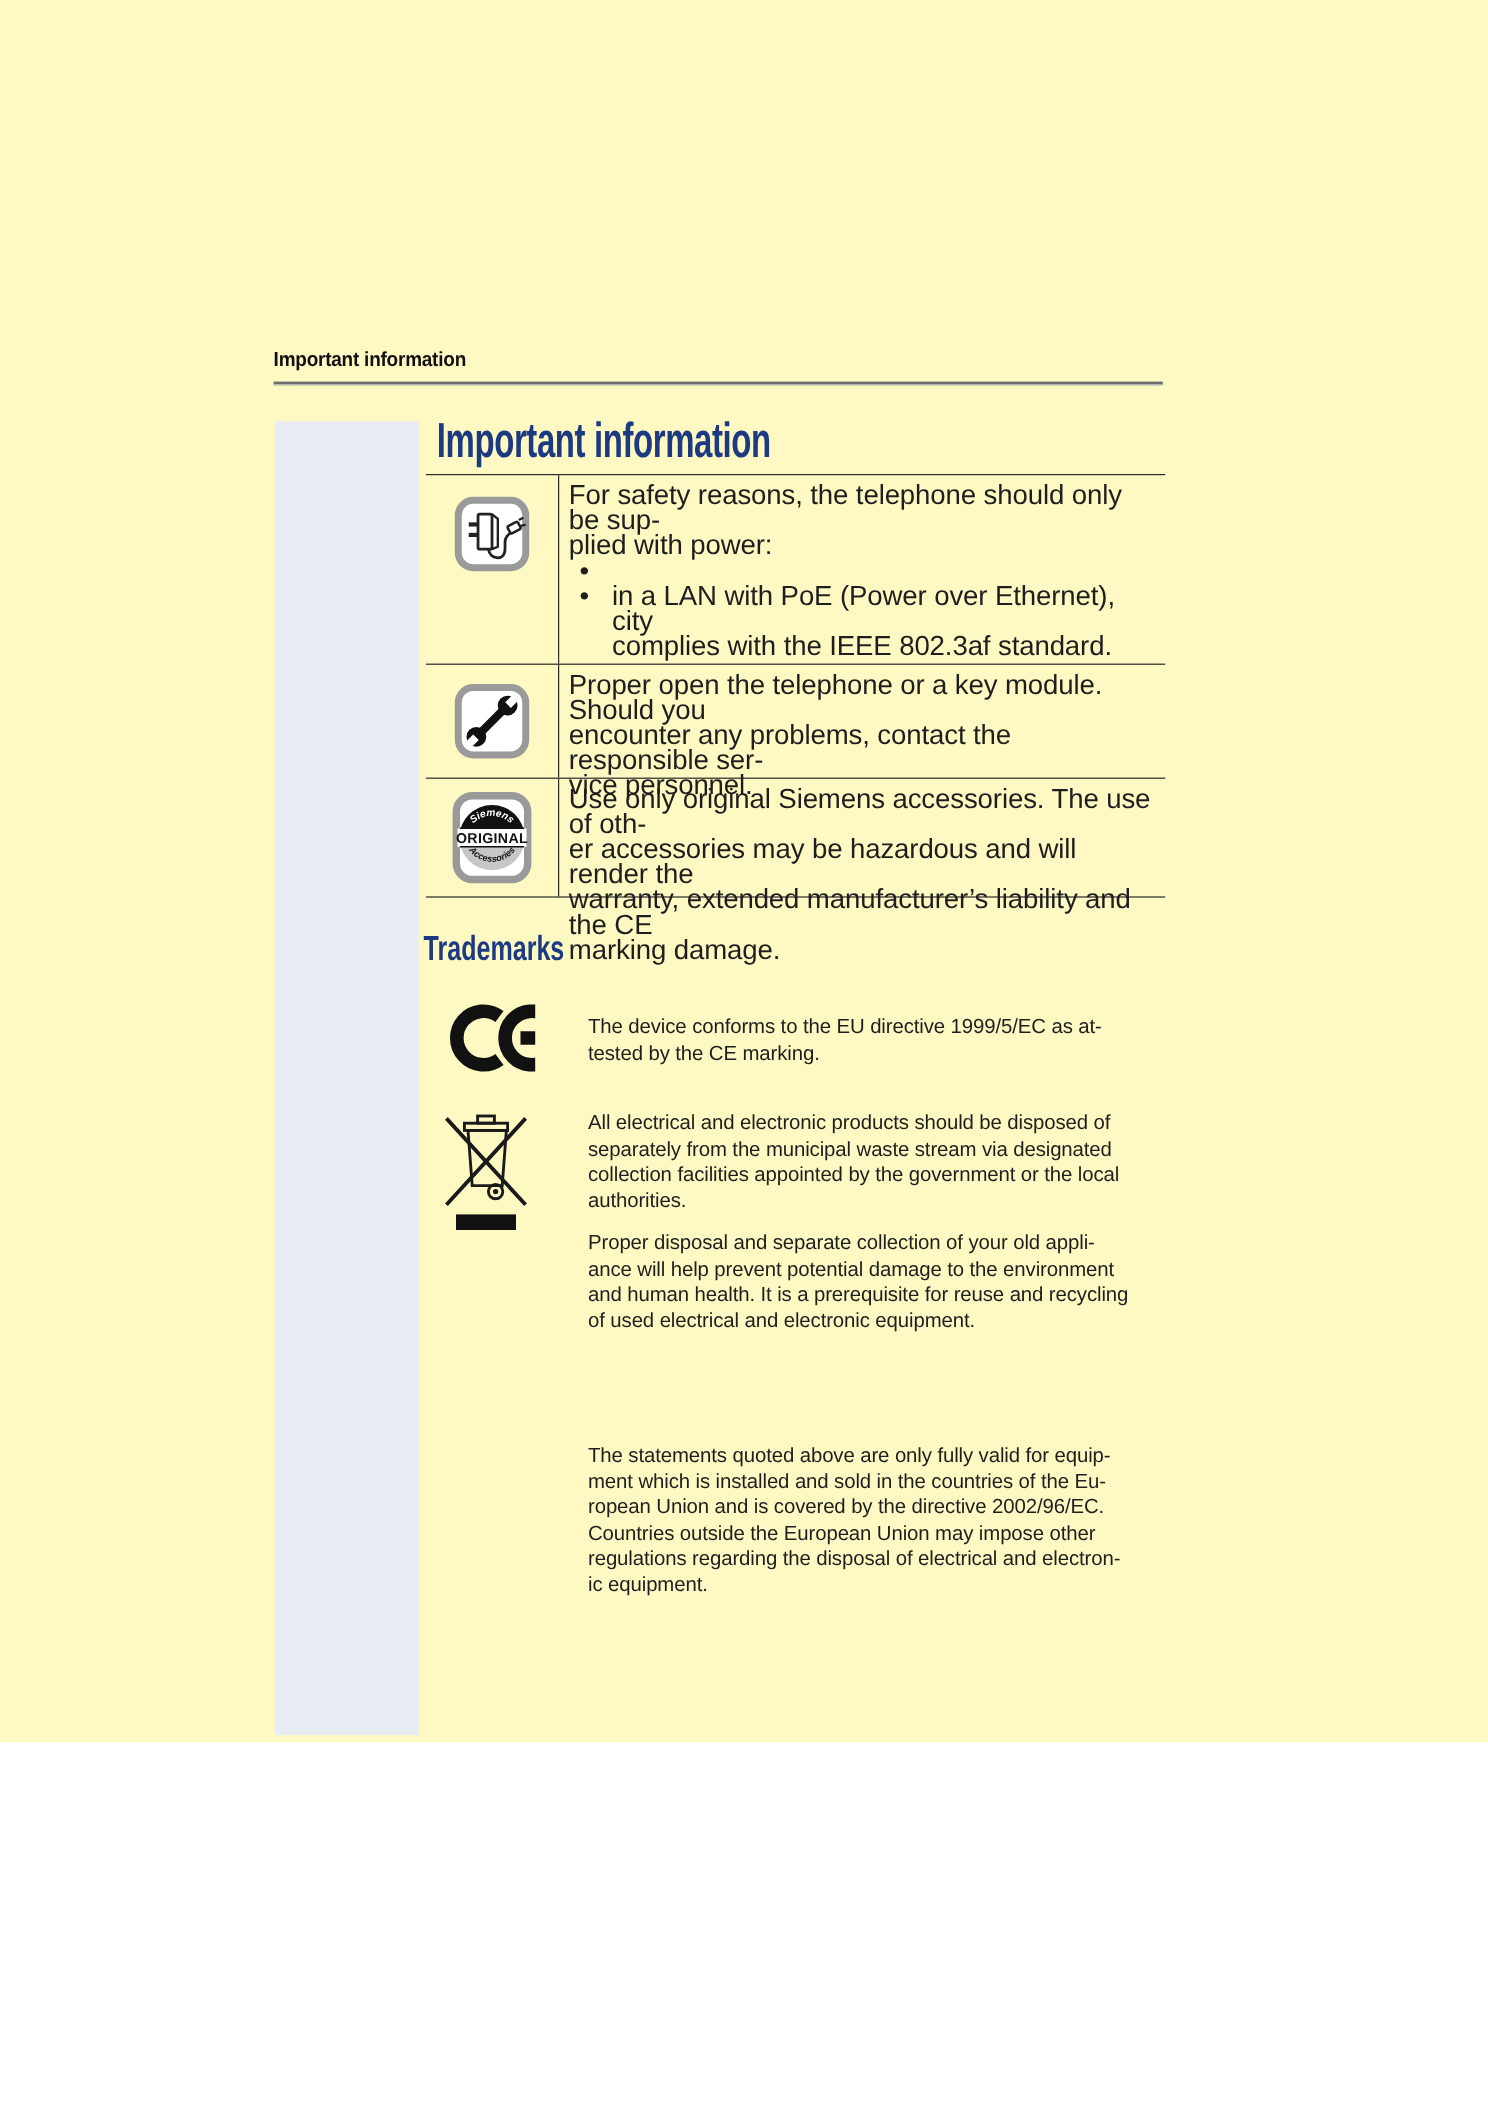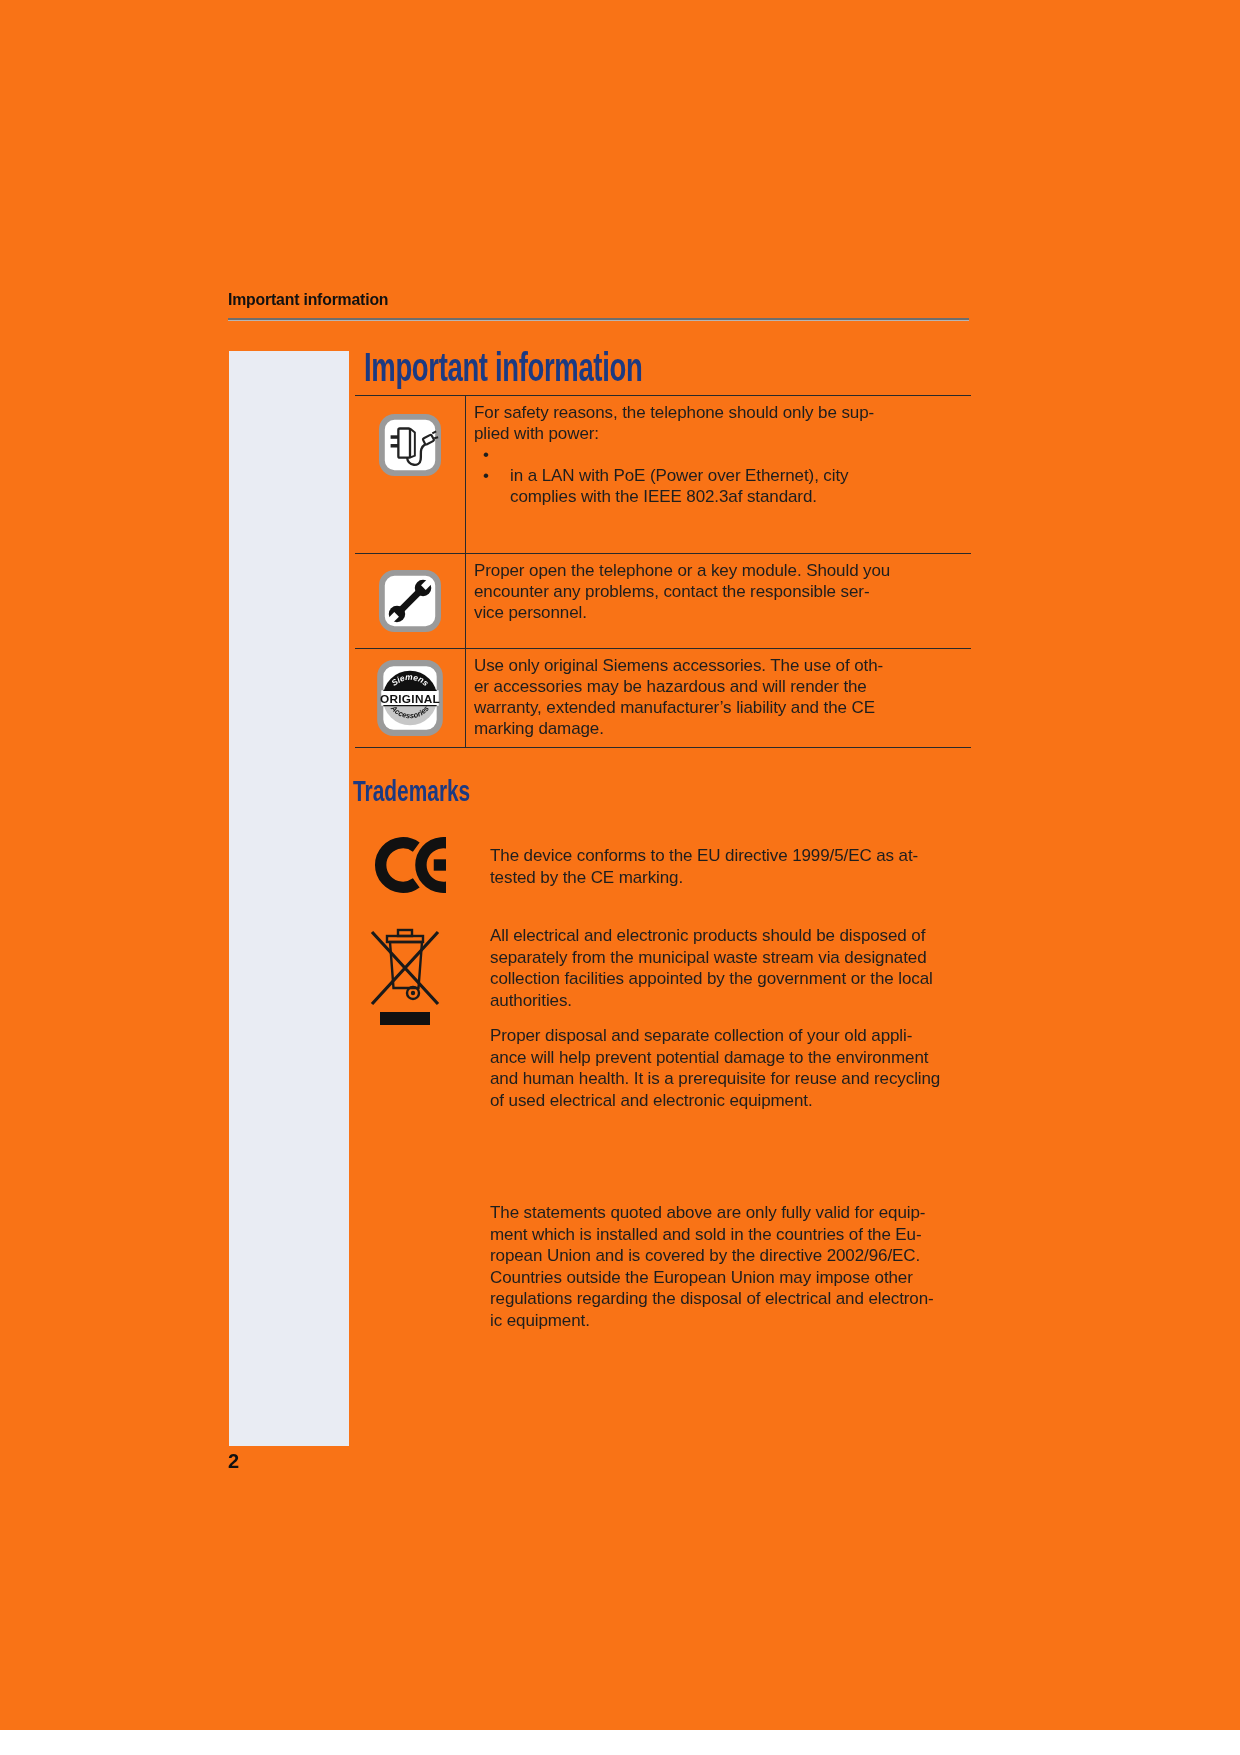--- a/index.html
+++ b/index.html
@@ -1,18 +1,18 @@
 <!DOCTYPE html>
 <html><head>
 <meta charset="utf-8">
 <style>
   * { margin:0; padding:0; box-sizing:border-box; }
   html,body { background:#fff; }
   .page {
-    position:relative; width:1240px; height:1730px; background:#f97316;
+    position:relative; width:1240px; height:1452px; background:#fef9c3;
     font-family:"Liberation Sans", sans-serif; color:#1c1c1c; overflow:hidden;
   }
   .running-header {
     position:absolute; left:228px; top:290px; font-size:17px; font-weight:bold;
     color:#111; transform:scaleX(.93); transform-origin:left top; white-space:nowrap;
     letter-spacing:-0.2px;
   }
   .header-rule {
     position:absolute; left:228px; top:318px; width:741px; height:3px;
     background:#6e6e6e; border-bottom:1px solid #b5b5b5;
@@ -26,21 +26,21 @@
     color:#1c3a82; transform:scaleX(.67); transform-origin:left top;
     white-space:nowrap; letter-spacing:-0.5px;
   }
   .notice-table { position:absolute; left:355px; top:395px; width:616px; }
   .notice-row { display:flex; border-top:1px solid #2a2a2a; }
   .notice-row.last { border-bottom:1px solid #2a2a2a; }
   .icon-cell { flex:0 0 110px; display:flex; justify-content:center; align-items:center; }
   .icon-cell.top-align { align-items:flex-start; padding-top:17px; }
   .text-cell {
     flex:1; border-left:1px solid #2a2a2a; padding:6px 6px 0 8px;
-    font-size:17px; line-height:21px; letter-spacing:-0.1px; color:#1e1e1e;
+    font-size:23px; line-height:21px; letter-spacing:-0.1px; color:#1e1e1e;
   }
   .pre { white-space:pre-line; }
   .bullet-row { display:flex; }
   .bullet-marker { flex:0 0 36px; padding-left:9px; }
   .section-title {
     position:absolute; left:353px; top:775px; font-size:29px; font-weight:bold;
     color:#1c3a82; transform:scaleX(.72); transform-origin:left top; white-space:nowrap;
   }
   .body-par {
     position:absolute; left:470px; width:520px; font-size:17px; line-height:21.6px;

